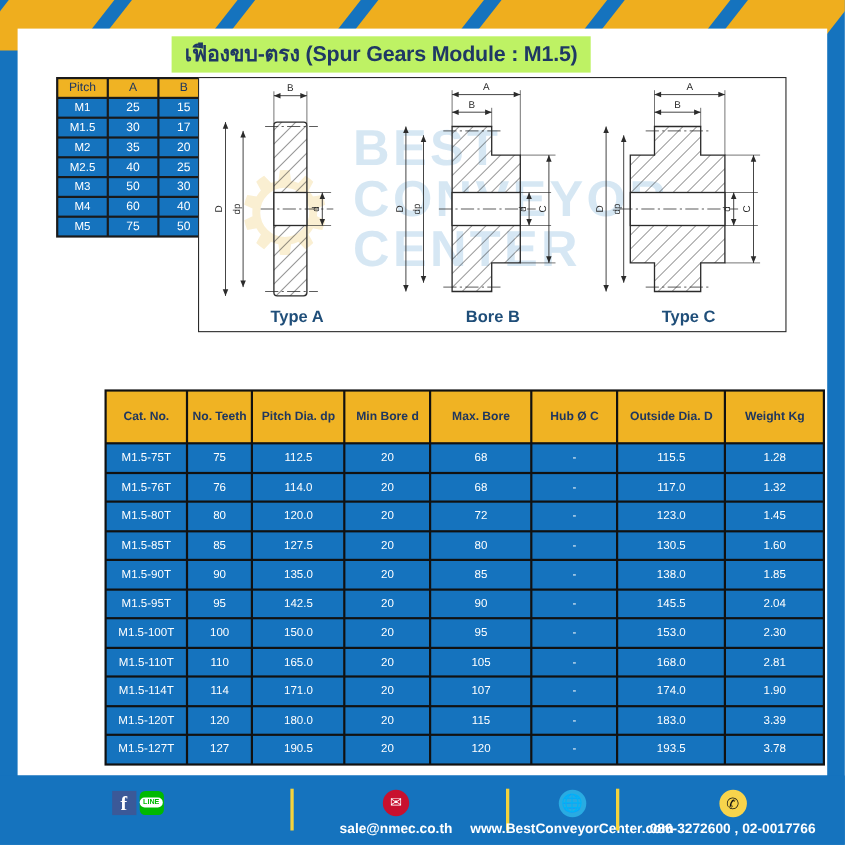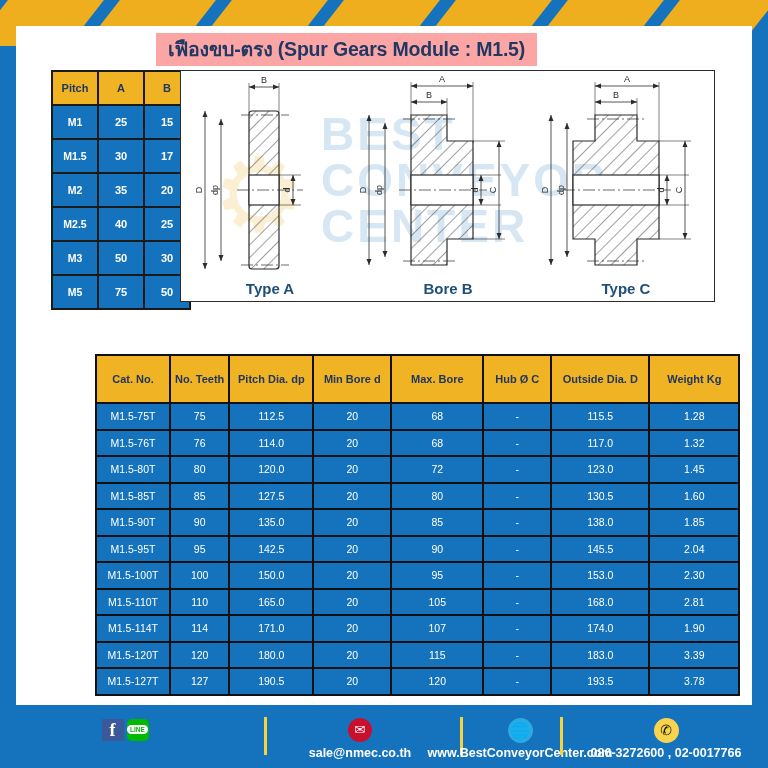--- a/index.html
+++ b/index.html
@@ -26,37 +26,37 @@
   .panel {
     position:absolute; left:16px; top:26px;
     width:736px; height:679px;
     background:#FFFFFF;
   }
 
   
   .title-wrap { position:absolute; left:0; top:0; width:736px; height:48px; }
   .title {
     position:absolute; left:140px; top:7px;
-    background:#fca5a5; color:#1F3864;
+    background:#bef264; color:#1F3864;
     font-size:19.5px; font-weight:bold;
     padding:5px 12px 6px 12px;
     letter-spacing:-0.2px;
     white-space:nowrap;
     line-height:1.15;
   }
 
   
   .pitch-table {
     position:absolute; left:35px; top:44px;
     border-collapse:separate; border-spacing:2px;
     background:#1a1a1a;
   }
   .pitch-table th, .pitch-table td {
-    width:44px; height:32px; text-align:center; vertical-align:middle;
-    font-size:11px; font-weight:bold; color:#fff;
+    width:44px; height:16px; text-align:center; vertical-align:middle;
+    font-size:11px; font-weight:normal; color:#fff;
     background:#1573BE; border:0;
   }
   .pitch-table th { background:#F0B323; color:#20375E; font-size:11px; }
   .pitch-table td.pcol { font-size:10.5px;text-align:center; }
 
   
   .gearbox {
     position:absolute; left:164px; top:44px;
     width:535px; height:232px;
     background:#fff; border:1.5px solid #2b2b2b;
@@ -94,21 +94,21 @@
     background:#F0B323; color:#20375E;
     font-size:11px; font-weight:bold;
     height:24px; padding:17px 4px; white-space:nowrap;
   }
   .data-table td {
     background:#1573BE; color:#fff;
     font-size:10.5px; text-align:center;
     height:24.5px; padding:0 3px; white-space:nowrap;
   }
   .c0{width:72px}.c1{width:49px}.c2{width:82px}.c3{width:76px}
-  .c4{width:90px}.c5{width:66px}.c6{width:96px}.c7{width:88px}
+  .c4{width:90px}.c5{width:76px}.c6{width:96px}.c7{width:88px}
 
   
   .footer {
     position:absolute; left:0; top:705px; width:768px; height:63px;
     background:#1573BE;
   }
   .fitem { position:absolute; text-align:center; color:#fff; }
   .ficons { height:26px; display:flex; align-items:center; justify-content:center; gap:3px; }
   .flabel { font-size:12.5px; font-weight:bold; margin-top:3px; white-space:nowrap; }
   .divider { position:absolute; top:12px; width:3px; height:38px; background:#F5D33B; }
@@ -173,20 +173,25 @@
           <td class="pcol">M2.5</td>
           <td>40</td>
           <td>25</td>
         </tr>
         <tr>
           <td class="pcol">M3</td>
           <td>50</td>
           <td>30</td>
         </tr>
         <tr>
+          <td class="pcol">M4</td>
+          <td>60</td>
+          <td>40</td>
+        </tr>
+        <tr>
           <td class="pcol">M5</td>
           <td>75</td>
           <td>50</td>
         </tr>
       </tbody>
   </table>
 
   <div class="gearbox">
     <div class="wm-gear">⚙</div>
     <div class="wm a">BEST</div>

